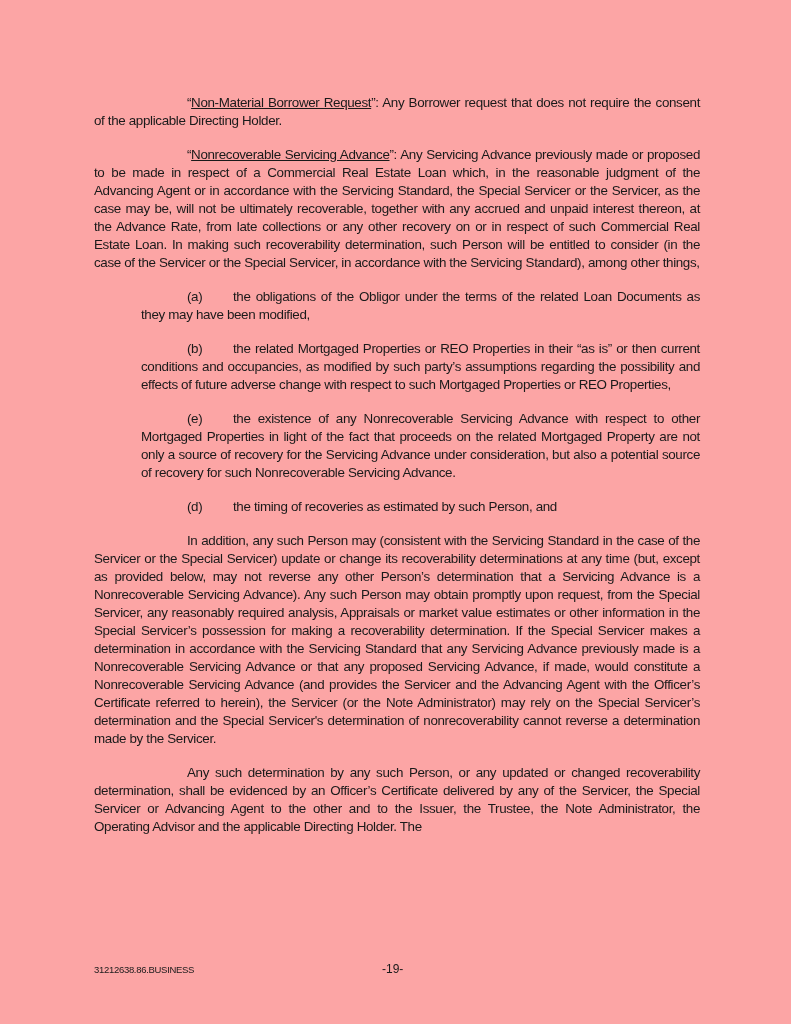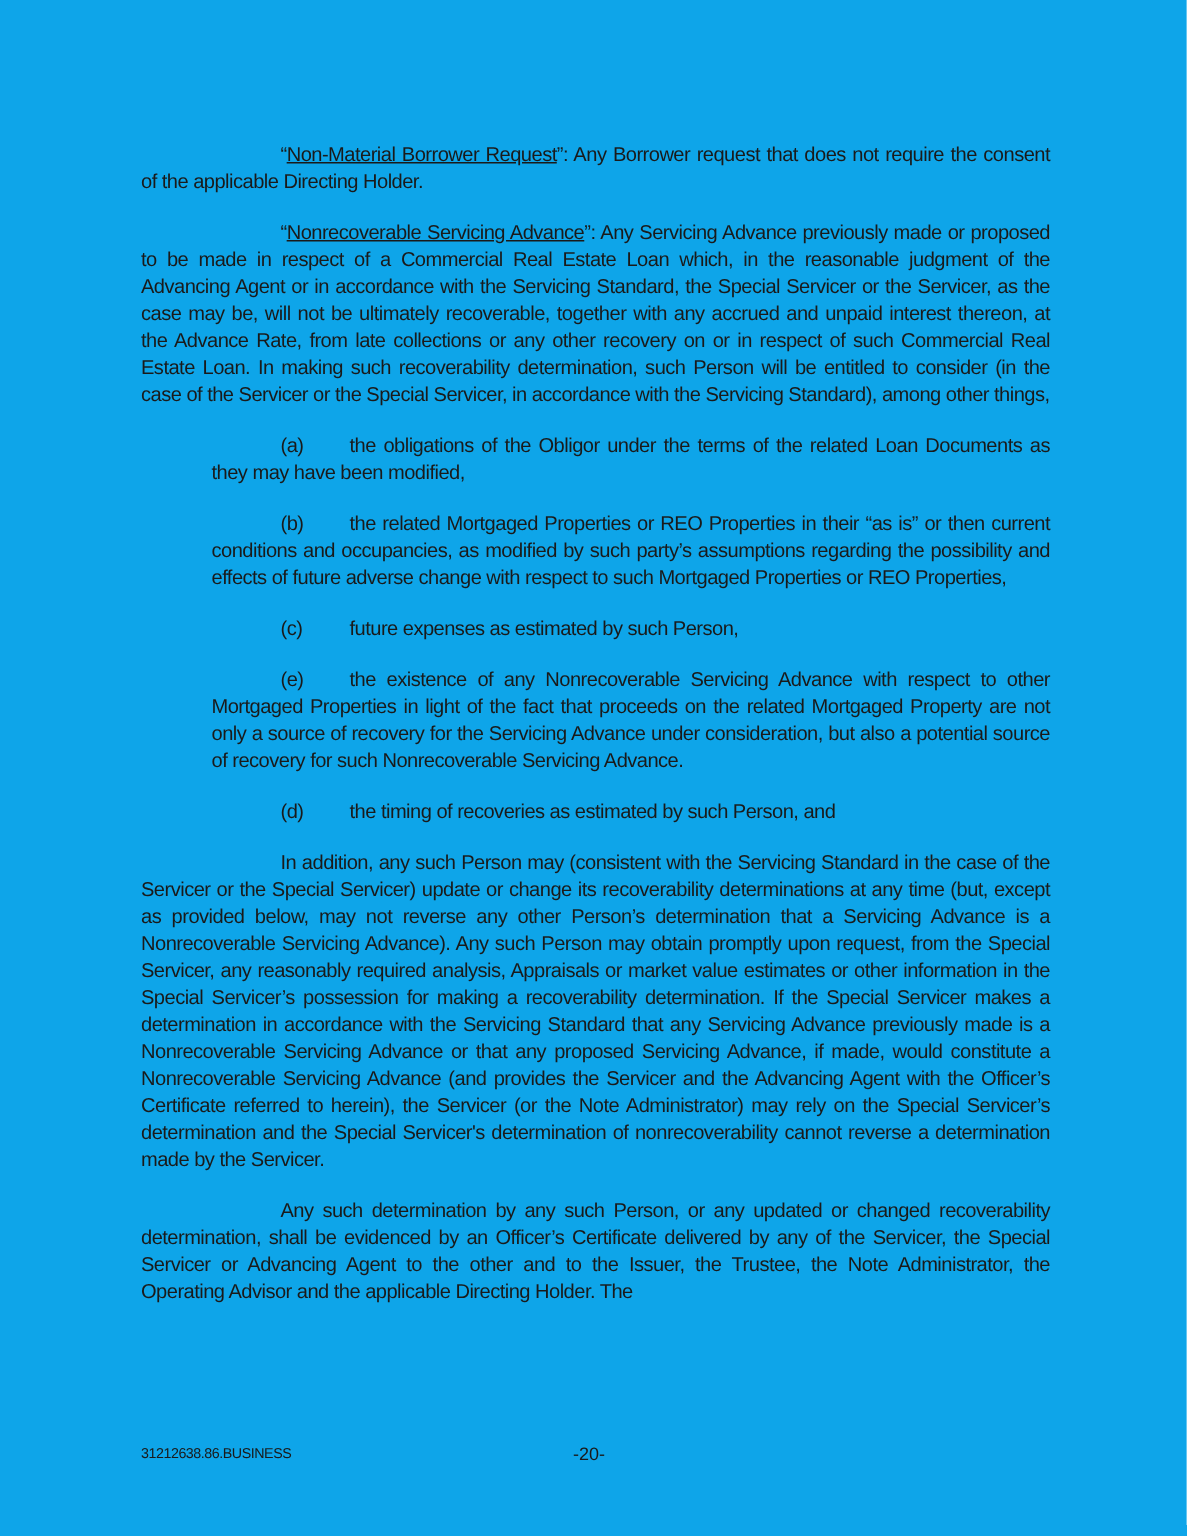--- a/index.html
+++ b/index.html
@@ -1,19 +1,19 @@
 <!DOCTYPE html>
 <html><head>
 <meta charset="utf-8">
 <style>
   html, body { margin: 0; padding: 0; background: #ffffff; }
   body { width: 791px; height: 1024px; position: relative; overflow: hidden; }
   .page {
     position: absolute; left: 0; top: 0; width: 791px; height: 1024px;
-    background: #0ea5e9; color: #1a1a1a;
+    background: #fca5a5; color: #1a1a1a;
     font-family: "Liberation Sans", sans-serif;
   }
   .body-text {
     position: absolute; left: 94px; top: 94px; width: 606px;
     font-size: 13.4px; line-height: 18px; letter-spacing: -0.35px;
     font-stretch: condensed;
   }
   .para { margin: 0 0 16px 0; text-align: justify; }
   .indent-first { text-indent: 93px; }
   .term { text-decoration: underline; }
@@ -31,25 +31,24 @@
 
 <div class="page">
   <div class="body-text">
 
     <p class="para indent-first"><span>“</span><span class="term">Non-Material Borrower Request</span><span>”:</span><span>  Any Borrower request that does not require the consent of the applicable Directing Holder.</span></p>
 
     <p class="para indent-first"><span>“</span><span class="term">Nonrecoverable Servicing Advance</span><span>”:</span><span>  Any Servicing Advance previously made or proposed to be made in respect of a Commercial Real Estate Loan which, in the reasonable judgment of the Advancing Agent or in accordance with the Servicing Standard, the Special Servicer or the Servicer, as the case may be, will not be ultimately recoverable, together with any accrued and unpaid interest thereon, at the Advance Rate, from late collections or any other recovery on or in respect of such Commercial Real Estate Loan.  In making such recoverability determination, such Person will be entitled to consider (in the case of the Servicer or the Special Servicer, in accordance with the Servicing Standard), among other things,</span></p>
 
     <p class="item"><span class="lbl">(a)</span><span>the obligations of the Obligor under the terms of the related Loan Documents as they may have been modified,</span></p>
     <p class="item"><span class="lbl">(b)</span><span>the related Mortgaged Properties or REO Properties in their “as is” or then current conditions and occupancies, as modified by such party’s assumptions regarding the possibility and effects of future adverse change with respect to such Mortgaged Properties or REO Properties,</span></p>
-    <p class="item"><span class="lbl">(c)</span><span>future expenses as estimated by such Person,</span></p>
     <p class="item"><span class="lbl">(e)</span><span>the existence of any Nonrecoverable Servicing Advance with respect to other Mortgaged Properties in light of the fact that proceeds on the related Mortgaged Property are not only a source of recovery for the Servicing Advance under consideration, but also a potential source of recovery for such Nonrecoverable Servicing Advance.</span></p>
     <p class="item"><span class="lbl">(d)</span><span>the timing of recoveries as estimated by such Person, and</span></p>
 
     <p class="para indent-first">In addition, any such Person may (consistent with the Servicing Standard in the case of the Servicer or the Special Servicer) update or change its recoverability determinations at any time (but, except as provided below, may not reverse any other Person’s determination that a Servicing Advance is a Nonrecoverable Servicing Advance).  Any such Person may obtain promptly upon request, from the Special Servicer, any reasonably required analysis, Appraisals or market value estimates or other information in the Special Servicer’s possession for making a recoverability determination.  If the Special Servicer makes a determination in accordance with the Servicing Standard that any Servicing Advance previously made is a Nonrecoverable Servicing Advance or that any proposed Servicing Advance, if made, would constitute a Nonrecoverable Servicing Advance (and provides the Servicer and the Advancing Agent with the Officer’s Certificate referred to herein), the Servicer (or the Note Administrator) may rely on the Special Servicer’s determination and the Special Servicer's determination of nonrecoverability cannot reverse a determination made by the Servicer.</p>
     <p class="para indent-first">Any such determination by any such Person, or any updated or changed recoverability determination, shall be evidenced by an Officer’s Certificate delivered by any of the Servicer, the Special Servicer or Advancing Agent to the other and to the Issuer, the Trustee, the Note Administrator, the Operating Advisor and the applicable Directing Holder.  The</p>
   </div>
 
   <div class="footer">
     <span class="docid">31212638.86.BUSINESS</span>
-    <span class="pagenum">-20-</span>
+    <span class="pagenum">-19-</span>
   </div>
 </div>
 
 </body></html>

